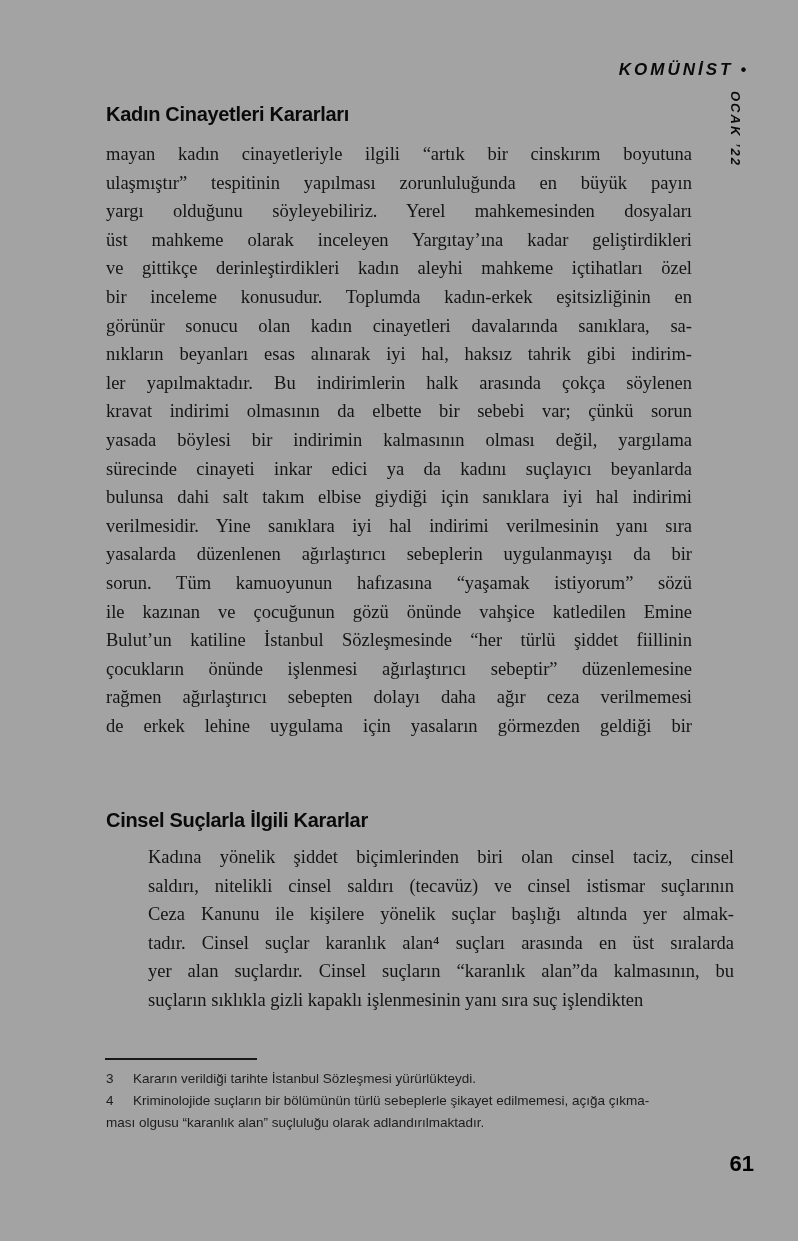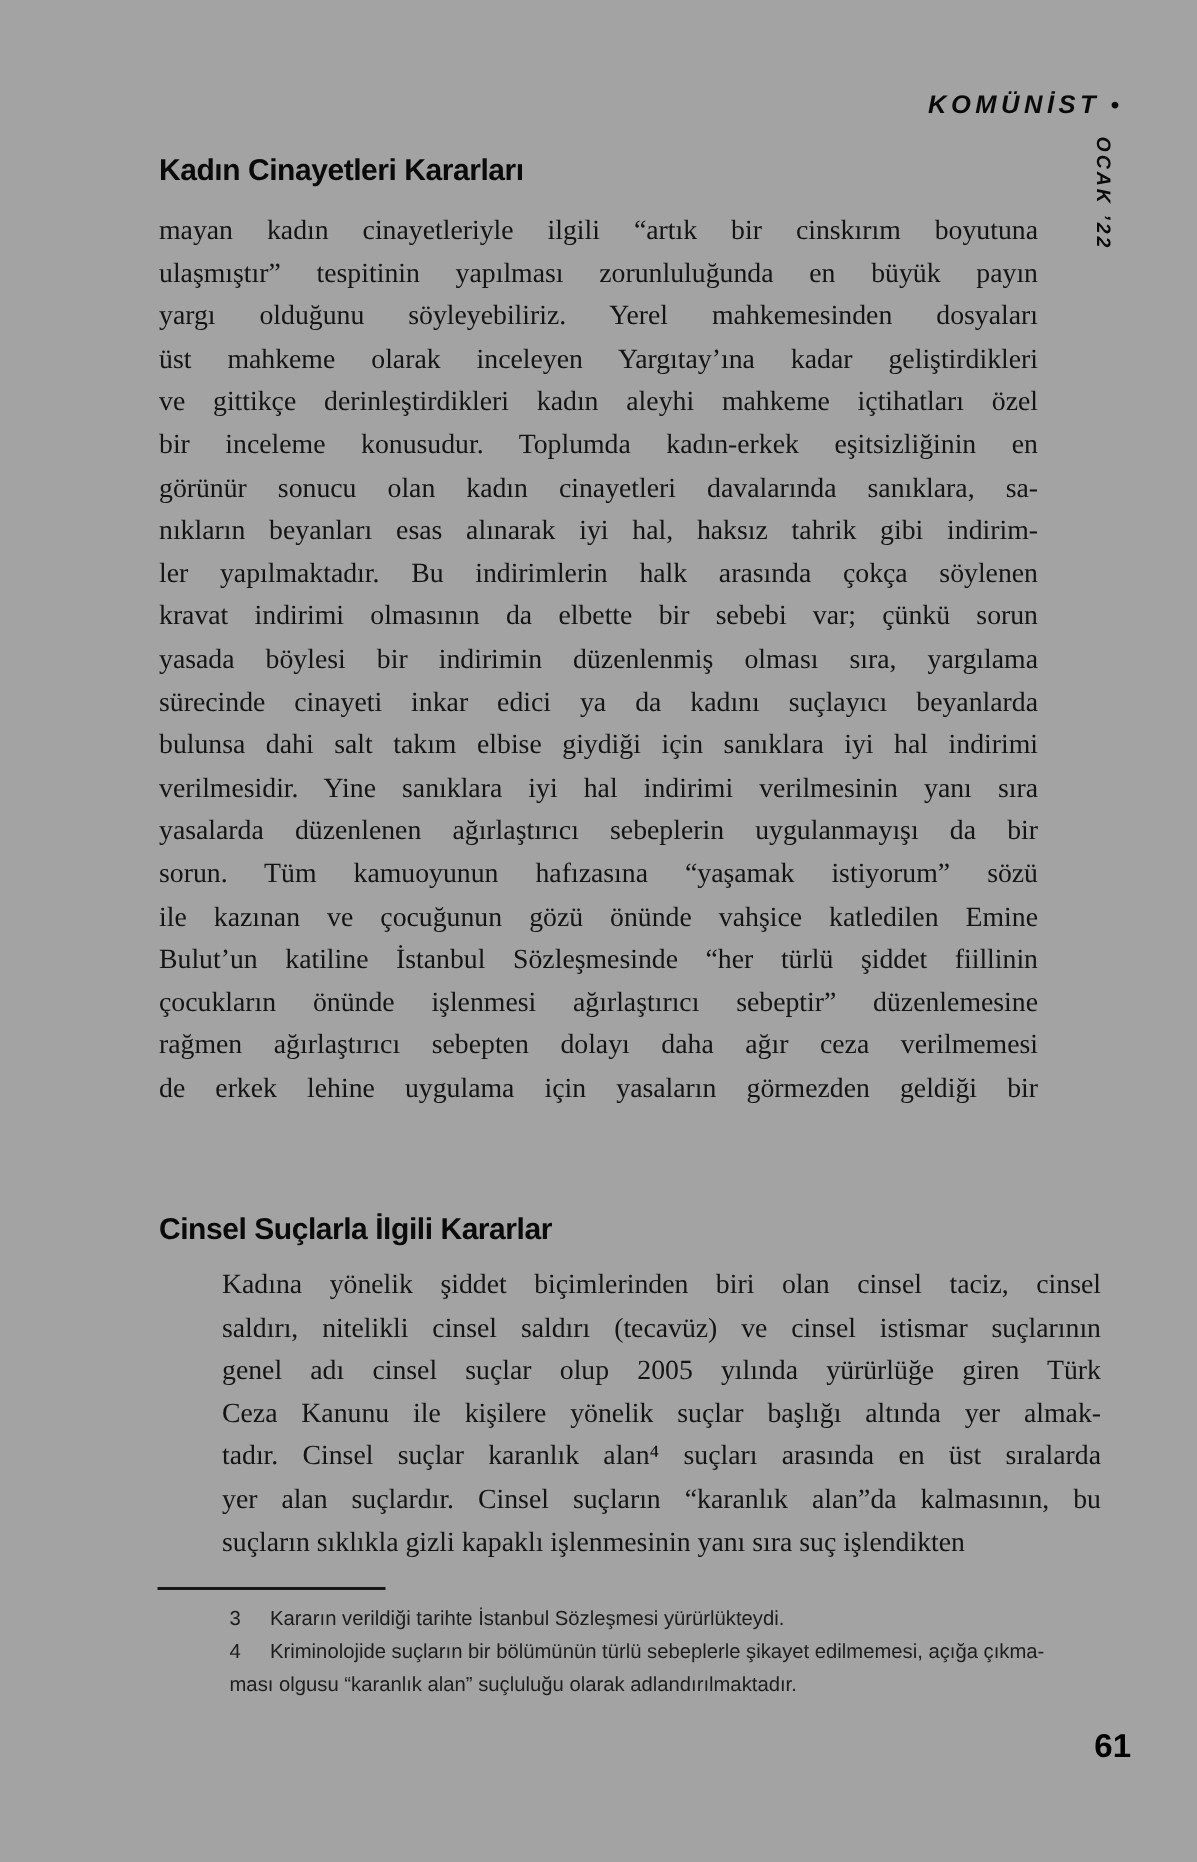--- a/index.html
+++ b/index.html
@@ -84,21 +84,20 @@
   }
   .footnotes {
     position: absolute;
     left: 106px;
     top: 1068px;
     width: 644px;
     font-family: "Liberation Sans", sans-serif;
     font-size: 13.5px;
     line-height: 22px;
     color: #1c1c1c;
-    margin-left: 47px;
   }
   .fn-line { white-space: nowrap; }
   .fn-num { display: inline-block; width: 27px; }
   .page-number {
     position: absolute;
     top: 1151px;
     right: 44px;
     font-family: "Liberation Sans", sans-serif;
     font-weight: 700;
     font-size: 22px;
@@ -120,39 +119,38 @@
       <div class="tline">mayan kadın cinayetleriyle ilgili “artık bir cinskırım boyutuna</div>
       <div class="tline">ulaşmıştır” tespitinin yapılması zorunluluğunda en büyük payın</div>
       <div class="tline">yargı olduğunu söyleyebiliriz. Yerel mahkemesinden dosyaları</div>
       <div class="tline">üst mahkeme olarak inceleyen Yargıtay’ına kadar geliştirdikleri</div>
       <div class="tline">ve gittikçe derinleştirdikleri kadın aleyhi mahkeme içtihatları özel</div>
       <div class="tline">bir inceleme konusudur. Toplumda kadın-erkek eşitsizliğinin en</div>
       <div class="tline">görünür sonucu olan kadın cinayetleri davalarında sanıklara, sa-</div>
       <div class="tline">nıkların beyanları esas alınarak iyi hal, haksız tahrik gibi indirim-</div>
       <div class="tline">ler yapılmaktadır. Bu indirimlerin halk arasında çokça söylenen</div>
       <div class="tline">kravat indirimi olmasının da elbette bir sebebi var; çünkü sorun</div>
-      <div class="tline">yasada böylesi bir indirimin düzenlenmiş olması sıra, yargılama</div>
+      <div class="tline">yasada böylesi bir indirimin kalmasının olması değil, yargılama</div>
       <div class="tline">sürecinde cinayeti inkar edici ya da kadını suçlayıcı beyanlarda</div>
       <div class="tline">bulunsa dahi salt takım elbise giydiği için sanıklara iyi hal indirimi</div>
       <div class="tline">verilmesidir. Yine sanıklara iyi hal indirimi verilmesinin yanı sıra</div>
       <div class="tline">yasalarda düzenlenen ağırlaştırıcı sebeplerin uygulanmayışı da bir</div>
       <div class="tline">sorun. Tüm kamuoyunun hafızasına “yaşamak istiyorum” sözü</div>
       <div class="tline">ile kazınan ve çocuğunun gözü önünde vahşice katledilen Emine</div>
       <div class="tline">Bulut’un katiline İstanbul Sözleşmesinde “her türlü şiddet fiillinin</div>
       <div class="tline">çocukların önünde işlenmesi ağırlaştırıcı sebeptir” düzenlemesine</div>
       <div class="tline">rağmen ağırlaştırıcı sebepten dolayı daha ağır ceza verilmemesi</div>
       <div class="tline">de erkek lehine uygulama için yasaların görmezden geldiği bir</div>
     </div>
 
   <h2 class="section-heading" id="heading-2">Cinsel Suçlarla İlgili Kararlar</h2>
 
   <div class="para" id="para-2">
       <div class="tline">Kadına yönelik şiddet biçimlerinden biri olan cinsel taciz, cinsel</div>
       <div class="tline">saldırı, nitelikli cinsel saldırı (tecavüz) ve cinsel istismar suçlarının</div>
-      <div class="tline">genel adı cinsel suçlar olup 2005 yılında yürürlüğe giren Türk</div>
       <div class="tline">Ceza Kanunu ile kişilere yönelik suçlar başlığı altında yer almak-</div>
       <div class="tline">tadır. Cinsel suçlar karanlık alan⁴ suçları arasında en üst sıralarda</div>
       <div class="tline">yer alan suçlardır. Cinsel suçların “karanlık alan”da kalmasının, bu</div>
       <div class="tline tline-last">suçların sıklıkla gizli kapaklı işlenmesinin yanı sıra suç işlendikten</div>
     </div>
 
   <div class="footnote-rule"></div>
 
   <div class="footnotes">
       <div class="footnote">

